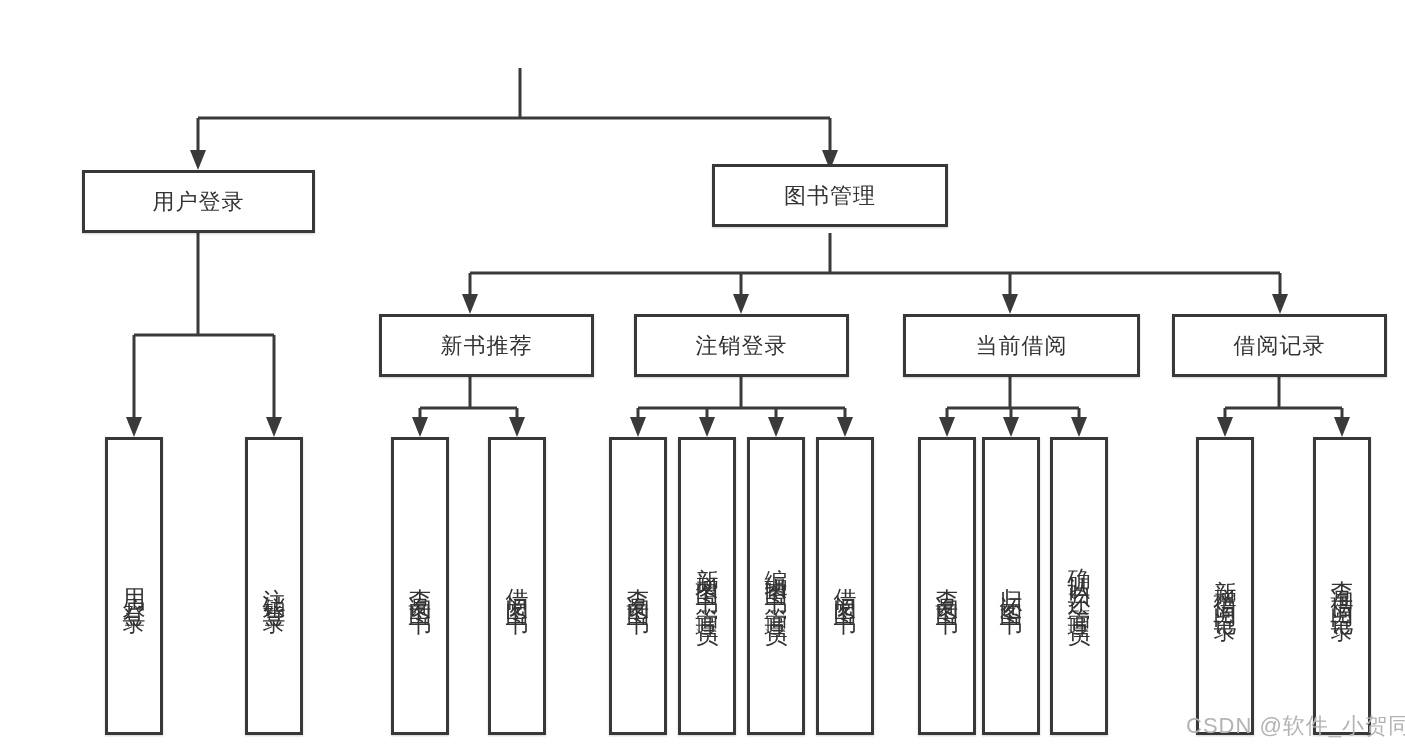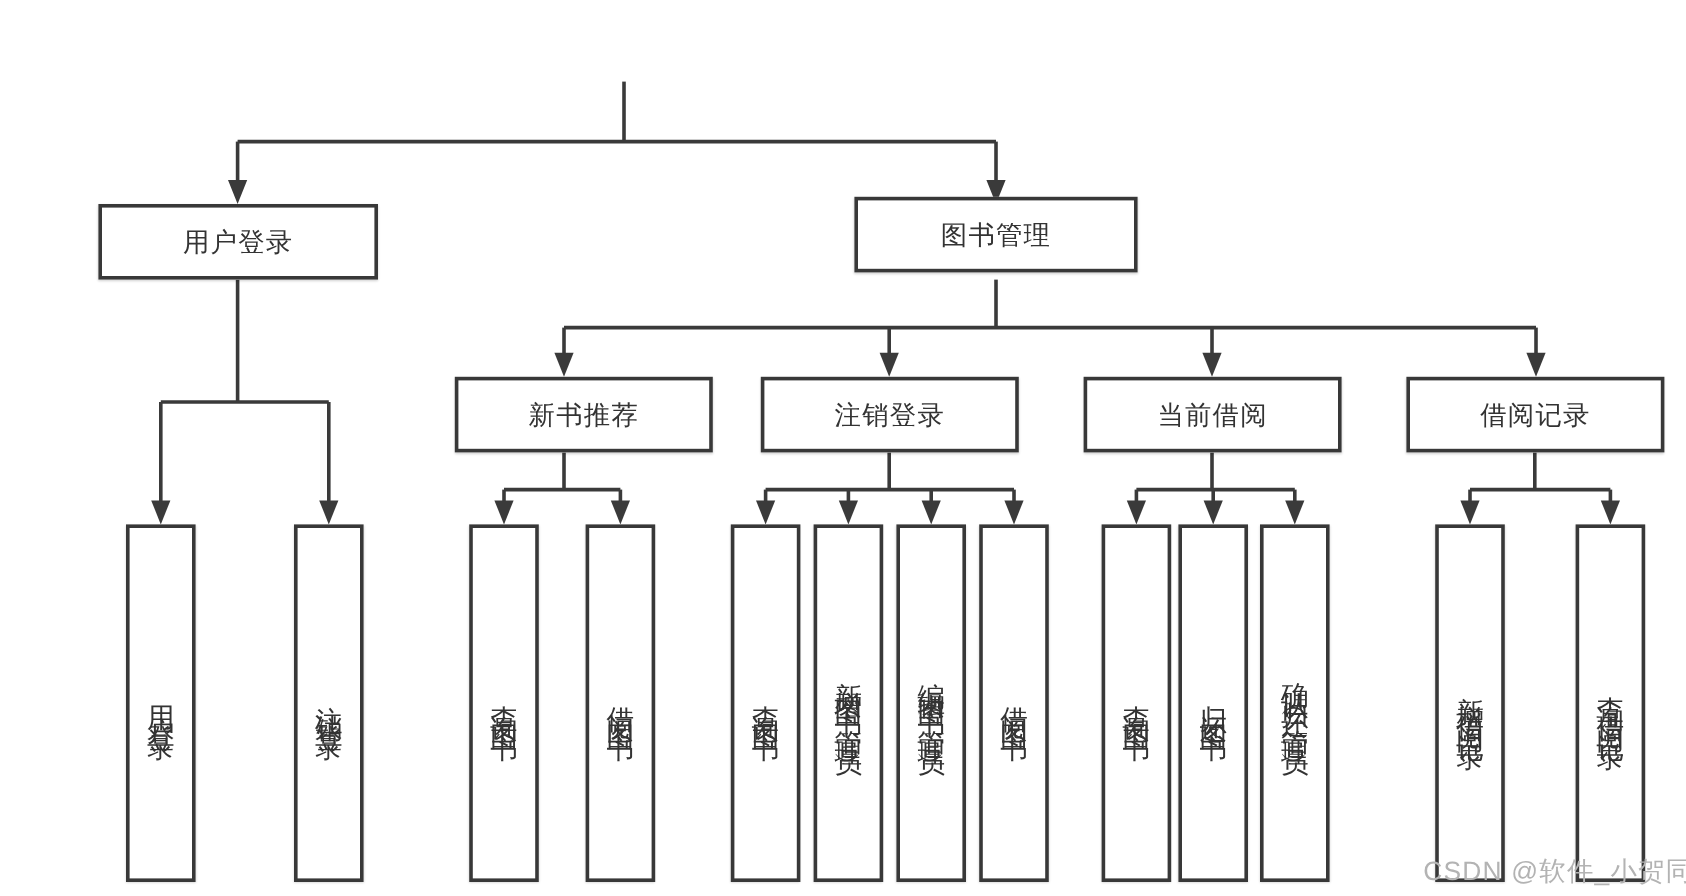--- a/index.html
+++ b/index.html
@@ -124,21 +124,21 @@
       <polygon points="1334,417 1350,417 1342,437"></polygon>
     </g>
   </svg>
 
 
   <div class="node" style="left:82px; top:170px; width:233px; height:63px;">用户登录</div>
   <div class="node" style="left:712px; top:164px; width:236px; height:63px;">图书管理</div>
 
   <div class="node" style="left:379px; top:314px; width:215px; height:63px;">新书推荐</div>
   <div class="node" style="left:634px; top:314px; width:215px; height:63px;">注销登录</div>
-  <div class="node" style="left:903px; top:314px; width:215px; height:63px;">当前借阅</div>
+  <div class="node" style="left:903px; top:314px; width:237px; height:63px;">当前借阅</div>
   <div class="node" style="left:1172px; top:314px; width:215px; height:63px;">借阅记录</div>
 
   <div class="node leaf" style="left:105px; top:437px; width:58px; height:298px;">用户登录</div>
   <div class="node leaf" style="left:245px; top:437px; width:58px; height:298px;">注销登录</div>
 
   <div class="node leaf" style="left:391px; top:437px; width:58px; height:298px;">查询图书</div>
   <div class="node leaf" style="left:488px; top:437px; width:58px; height:298px;">借阅图书</div>
 
   <div class="node leaf" style="left:609px; top:437px; width:58px; height:298px;">查询图书</div>
   <div class="node leaf" style="left:678px; top:437px; width:58px; height:298px;">新增图书（管理员）</div>

